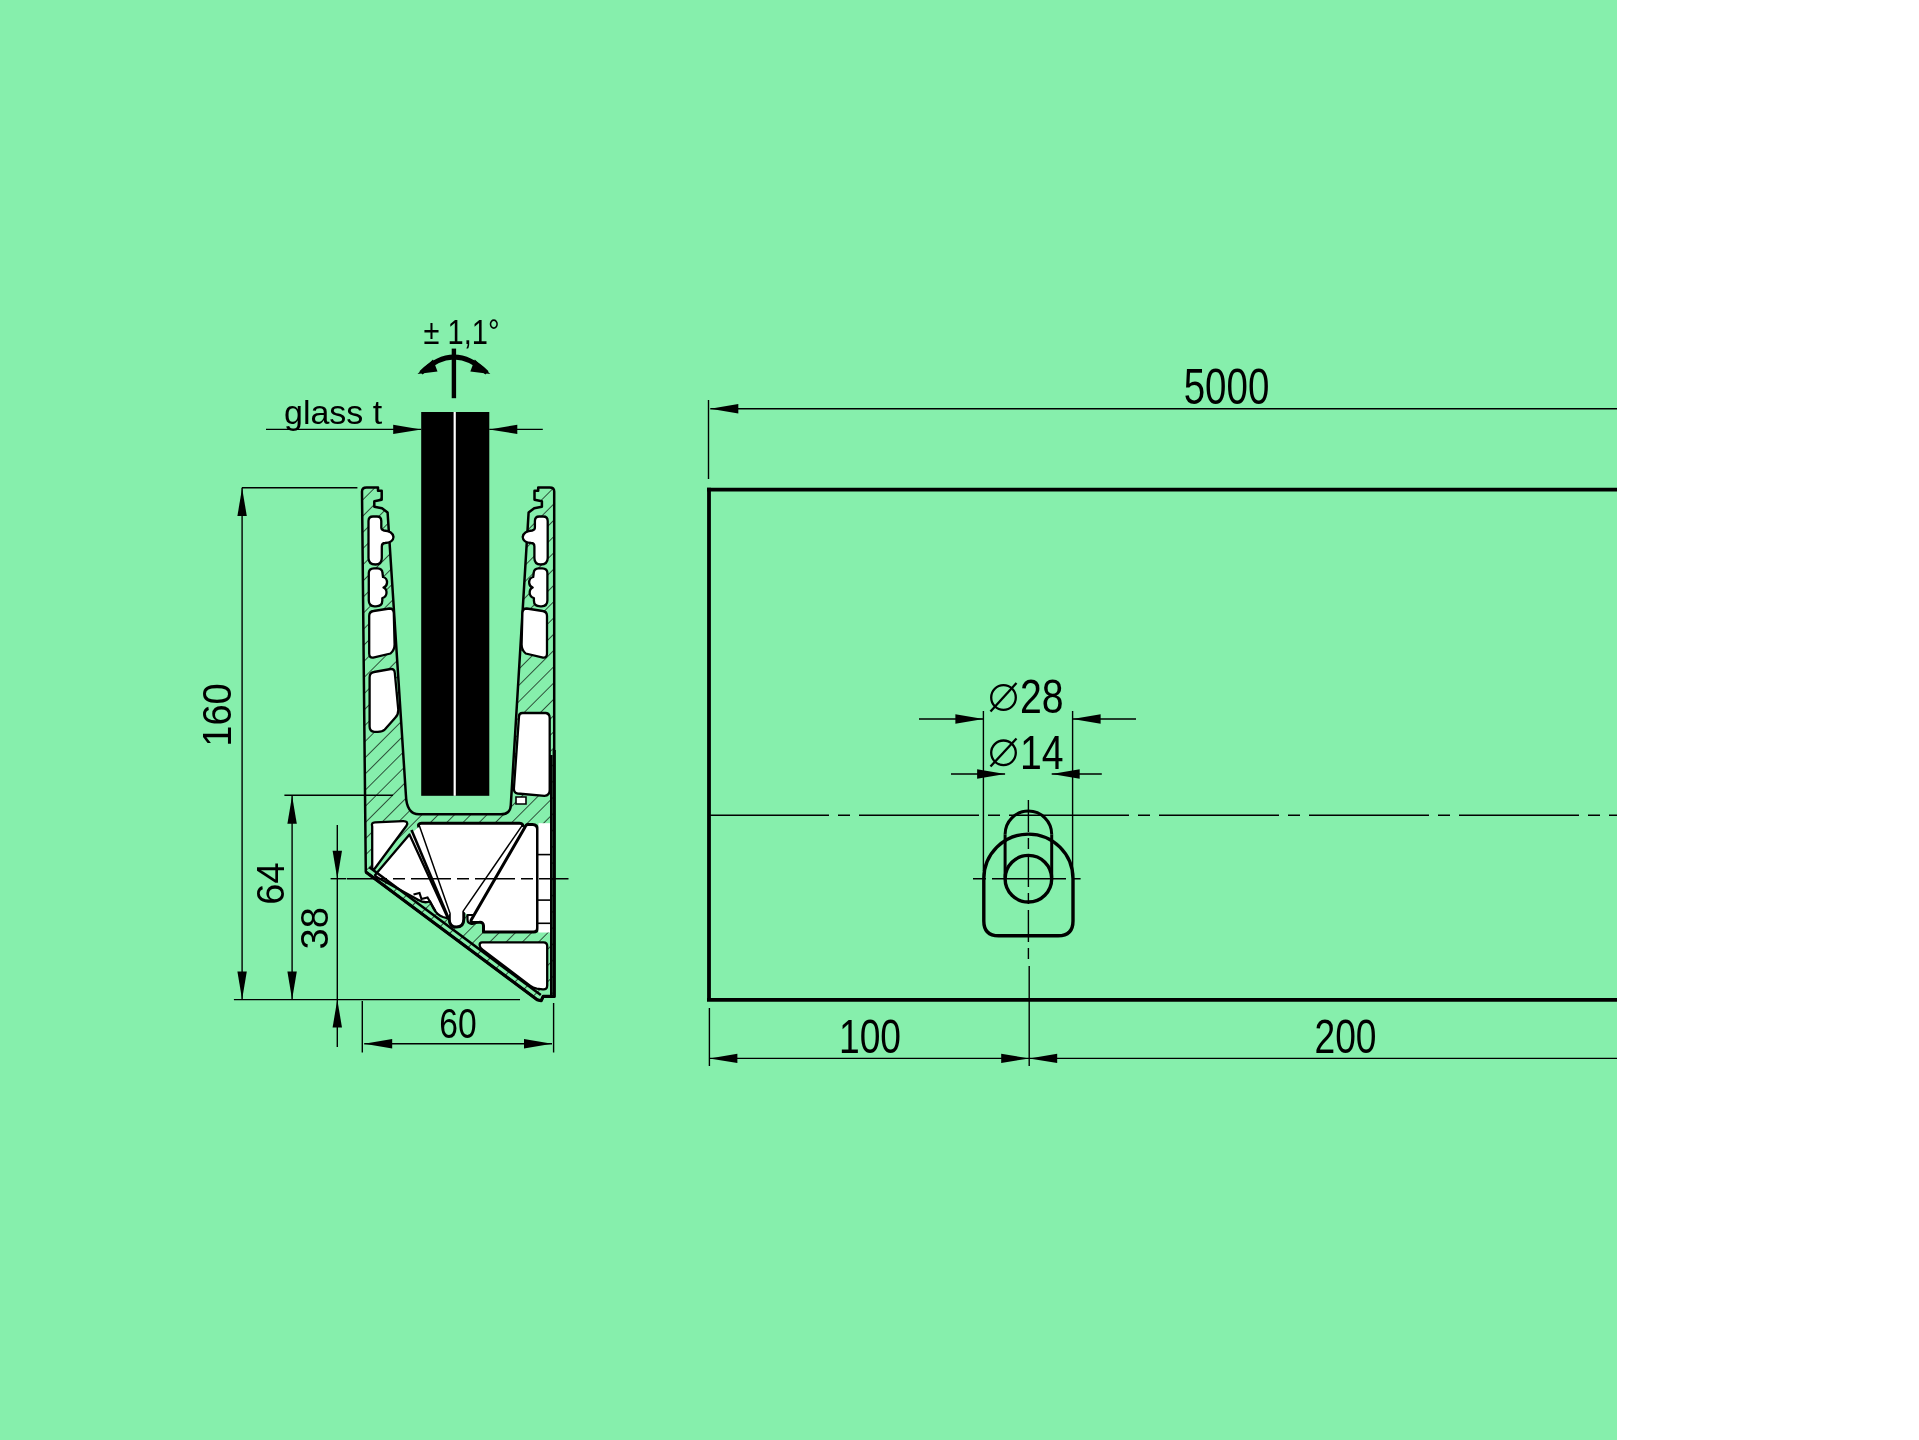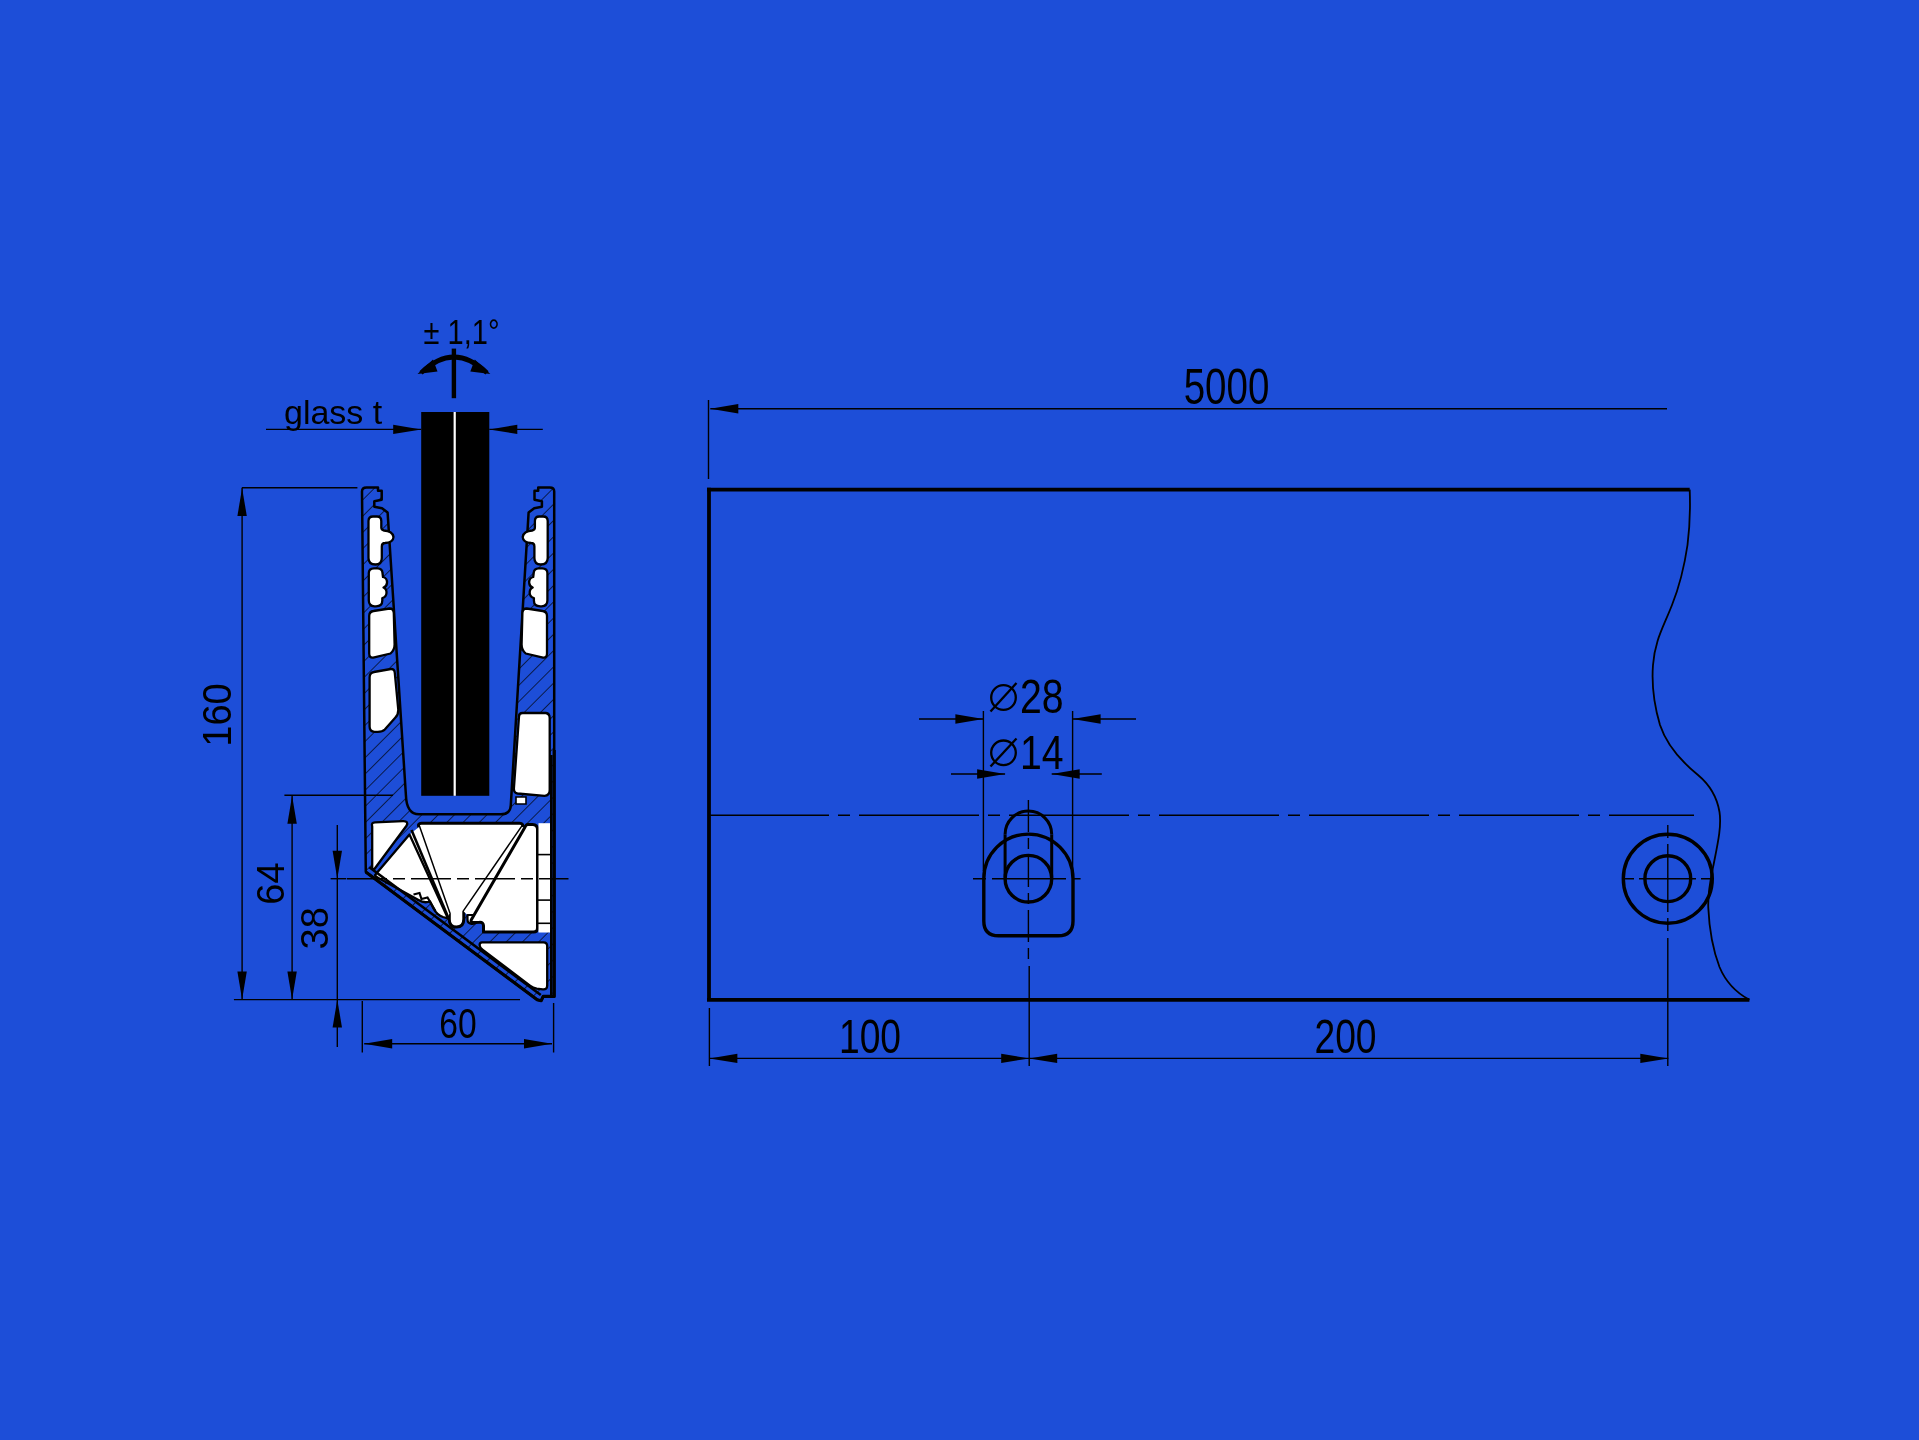--- a/index.html
+++ b/index.html
@@ -1,16 +1,16 @@
 <!DOCTYPE html>
 <html><head>
 <meta charset="utf-8">
 <style>
   html,body{margin:0;padding:0;background:#fff;}
-  .page{position:relative;width:1919px;height:1440px;background:#1d4ed8;overflow:hidden;}
+  .page{position:relative;width:1617px;height:1440px;background:#86efac;overflow:hidden;}
   text{font-family:"Liberation Sans",sans-serif;fill:#000;}
 </style>
 </head>
 <body>
 <div class="page">
 <svg width="1919" height="1440" viewBox="0 0 1919 1440" xmlns="http://www.w3.org/2000/svg">
 <defs>
   <pattern id="hat" patternUnits="userSpaceOnUse" width="11.5" height="11.5" patternTransform="rotate(-45)">
     <line x1="0" y1="0" x2="11.5" y2="0" stroke="#000" stroke-width="1.3"></line>
   </pattern>

